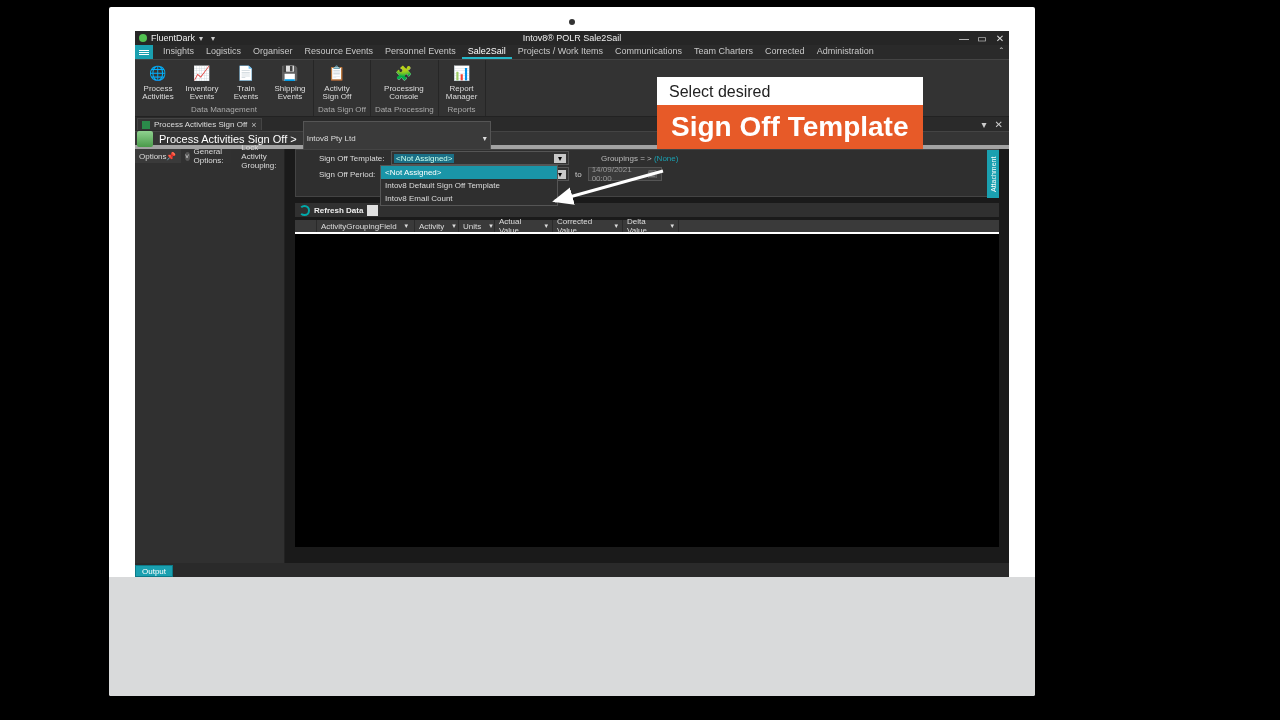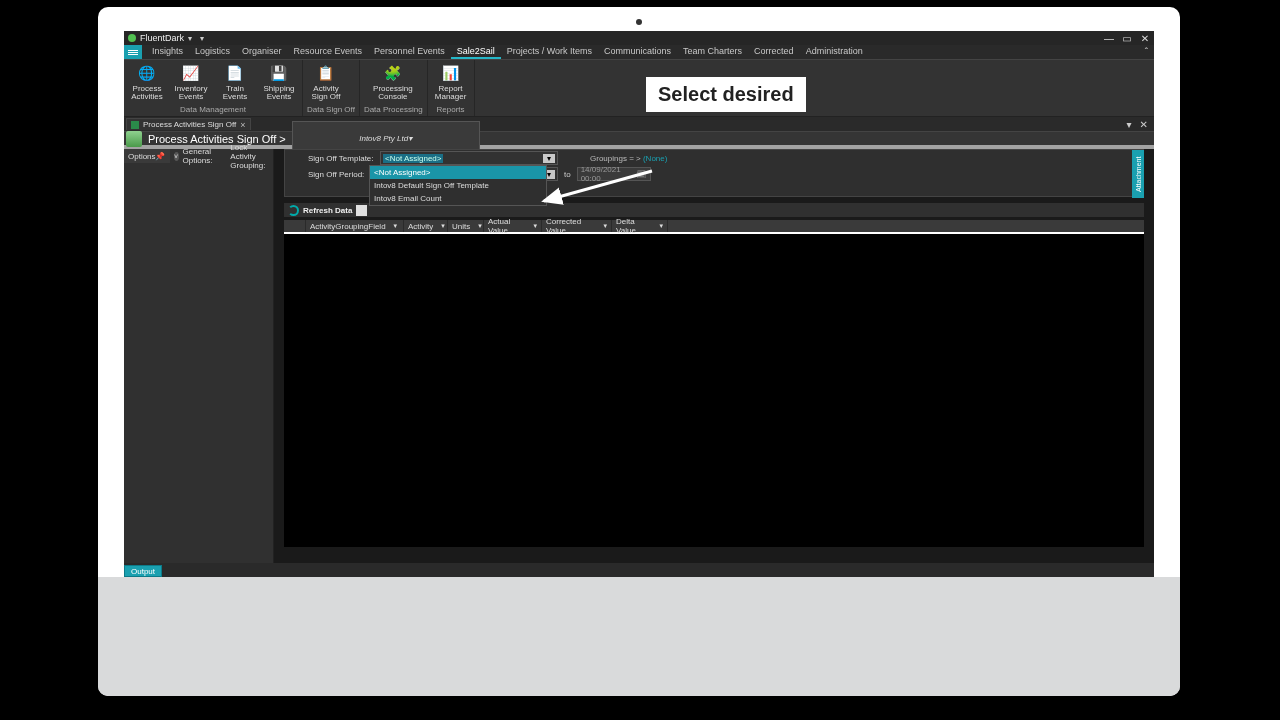--- a/index.html
+++ b/index.html
@@ -1,21 +1,21 @@
 <!DOCTYPE html>
 <html><head>
 <meta charset="utf-8">
 <style>
   * { box-sizing: border-box; margin: 0; padding: 0; font-family: "Segoe UI", Tahoma, sans-serif; }
   body { background: #000; width: 1280px; height: 720px; overflow: hidden; }
   
   
   .monitor {
-    position: absolute; left: 98px; top: 7px; width: 1082px; height: 689px;
-    background: #fff; border-radius: 10px; overflow: hidden;
+    position: absolute; left: 109px; top: 7px; width: 926px; height: 689px;
+    background: #fff; border-radius: 2px; overflow: hidden;
   }
   .camera-dot { position:absolute; left:50%; top:12px; width:6px; height:6px; border-radius:50%; background:#333; transform:translateX(-50%);}
   .screen {
     position: absolute; left: 26px; top: 24px; right: 26px; bottom: 119px;
     background: #000; overflow:hidden;
   }
   .docked-area {
     position:absolute; left:0; right:0; bottom:0; height:119px; background:#d9dadb;
   }
 
@@ -53,21 +53,21 @@
   .doctab { background:#333; height:12px; display:flex; align-items:center; gap:4px; padding:0 4px; font-size:8px; border:1px solid #444; border-bottom:none; }
   .doctab .ico { width:8px; height:8px; background:#2a8a4a; }
   .doctab .x { font-size:9px; color:#bbb; }
   .docright { margin-left:auto; display:flex; gap:8px; padding-right:6px;}
   .docright span { font-size:10px; color:#ccc;}
 
   
   .crumb { height:18px; background:#353535; display:flex; align-items:center; gap:0px; border-top:1px solid #444; border-bottom:4px solid #a3a3a3;}
   .crumb-ico { width:16px; height:16px; margin-left:2px; background:linear-gradient(#8fd18f,#4a9a4a); border-radius:2px;}
   .crumb-title { font-size:11px; color:#fff; padding:0 6px 0 6px; }
-  .company-select { height:14px; width:188px; background:#3a3a3a; border:1px solid #555; display:flex; align-items:center; justify-content:center; padding:17px 3px; font-size:8px; color:#ddd;font-style:italic;}
+  .company-select { height:14px; width:188px; background:#3a3a3a; border:1px solid #555; display:flex; align-items:center; justify-content:space-between; padding:17px 3px; font-size:8px; color:#ddd;}
   .company-select .dd { font-size:8px; }
 
   
   .body { position:absolute; top:118px; left:0; right:0; bottom:14px; display:flex; }
   .sidebar { width:150px; background:#303030; border-right:1px solid #222; display:flex; flex-direction:row;}
   .opt-head { height:14px; background:#3a3a3a; font-size:8px; color:#ddd; display:flex; align-items:center; justify-content:space-between; padding:0 4px;}
   .opt-sec { height:14px; background:#313131; font-size:8px; display:flex; align-items:center; gap:4px; padding:0 4px; }
   .opt-sec .chev { width:9px; height:9px; border-radius:50%; background:#555; display:flex;align-items:center;justify-content:center; font-size:7px;}
   .opt-row { height:14px; font-size:8px; display:flex; align-items:center; gap:6px; padding:0 6px 0 10px;}
   .chk { width:10px; height:10px; background:#1aa0b0; display:inline-flex; align-items:center; justify-content:center; color:#fff; font-size:8px;}
@@ -105,40 +105,41 @@
   
   .status { position:absolute; left:10px; right:10px; bottom:0; height:12px; background:#303030; display:flex; align-items:center; font-size:8px; color:#ccc; padding:0 4px; gap:10px;}
   .status .right { margin-left:auto; }
 
   .output-tab { position:absolute; left:0; bottom:0; height:12px; background:#1aa0b0; font-size:8px; color:#fff; padding:0 6px; display:flex; align-items:center; border:1px solid #0c7a88;}
   
   
   .callout {
     position:absolute; z-index:30;
   }
-  .callout .white { background:#fff; color:#222; font-size:20px; padding:6px 12px; font-weight:700;}
+  .callout .white { background:#fff; color:#222; font-size:16px; padding:6px 12px; font-weight:400;}
   .callout .orange { background:#e75a28; color:#fff; font-size:28px; font-weight:700; padding:6px 14px; margin-top:-2px;}
   .arrow-svg { position:absolute; z-index:29; }
 </style>
 </head>
 <body>
 
 <div class="monitor">
   <div class="camera-dot"></div>
   <div class="docked-area"></div>
   <div class="screen">
     <div class="app">
 
       <div class="titlebar">
         <div class="app-brand">
           <span class="brand-dot"></span>
           <span class="brand-text">FluentDark</span>
           <span class="brand-drop">▾</span>
           <span class="brand-drop" style="margin-left:4px;">▾</span>
         </div>
+        <div class="title-center">Intov8® POLR Sale2Sail</div>
         <div class="winbtns">
           <span>—</span>
           <span>▭</span>
           <span>✕</span>
         </div>
       </div>
 
       <div class="menustrip">
         <div class="menubtn">
             <div></div>
@@ -329,17 +330,18 @@
       <svg class="arrow-svg" width="120" height="60" style="left:410px; top:130px;">
         <defs>
             <marker id="ah" markerWidth="8" markerHeight="8" refX="6" refY="3" orient="auto">
               <path d="M0,0 L7,3 L0,6 Z" fill="#fff"></path>
             </marker>
           </defs>
         <line x1="118" y1="10" x2="10" y2="40" stroke="#fff" stroke-width="3" marker-end="url(#ah)"></line>
       </svg>
       <div class="callout" style="left:522px; top:46px;">
         <div class="white">Select desired</div>
+        <div class="orange">Sign Off Template</div>
       </div>
 
     </div>
   </div>
 </div>
 
 </body></html>

